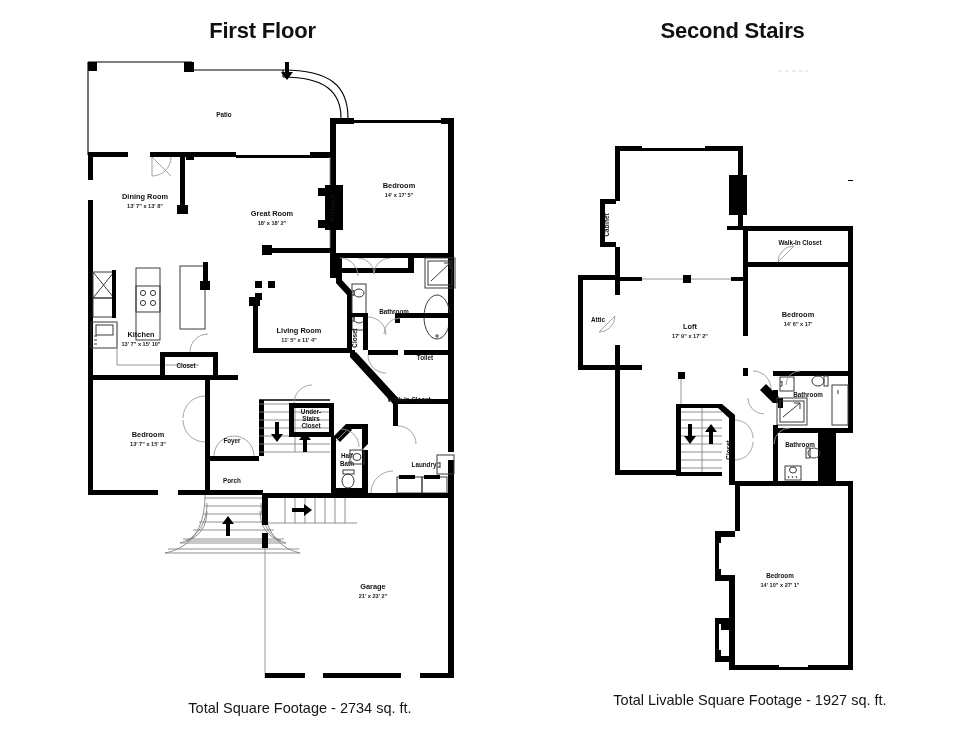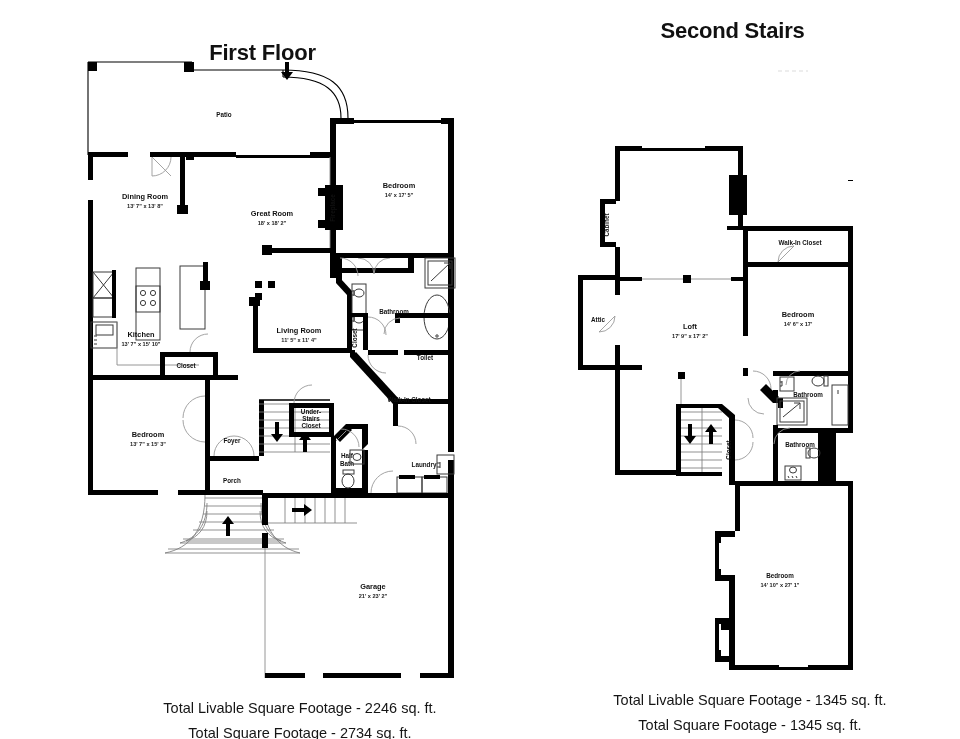--- a/index.html
+++ b/index.html
@@ -11,21 +11,21 @@
     position:relative;
   }
   .plan-title{
     position:absolute;
     font-size:22px;
     font-weight:bold;
     letter-spacing:-0.2px;
     text-align:center;
     color:#111;
   }
-  #title-first{left:120px;top:18px;width:285px;margin-top:22px;}
+  #title-first{left:120px;top:18px;width:285px;}
   #title-second{left:590px;top:18px;width:285px;}
 
   .footer-block{
     position:absolute;
     font-size:14.5px;
     line-height:25px;
     color:#151515;
   }
   #footer-first{left:110px;top:696px;width:380px;text-align:center;}
   #footer-second{left:560px;top:688px;width:380px;text-align:center;}
@@ -463,19 +463,17 @@
     <rect class="wall" x="729" y="665" width="50" height="5"></rect>
     <rect class="wall" x="808" y="665" width="45" height="5"></rect>
     <rect class="wall" x="779" y="667" width="29" height="3"></rect>
 
     <text class="rlabel-sm" x="780" y="578">Bedroom</text>
     <text class="rdim" x="780" y="587">14' 10" x 27' 1"</text>
   </g>
 </svg>
 
 <div class="footer-block" id="footer-first">
-  <div>Total Livable Square Footage - 2246 sq. ft.</div>
   <div>Total Square Footage - 2734 sq. ft.</div>
 </div>
 <div class="footer-block" id="footer-second">
-  <div>Total Livable Square Footage - 1345 sq. ft.</div>
-  <div>Total Square Footage - 1345 sq. ft.</div>
+  <div>Total Livable Square Footage - 1927 sq. ft.</div>
 </div>
 
 </body></html>

